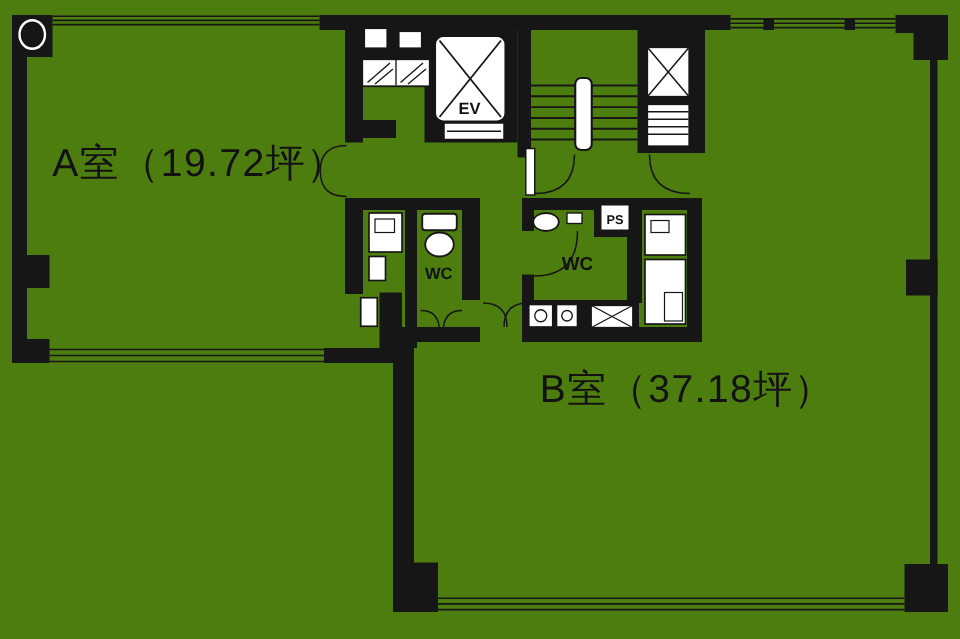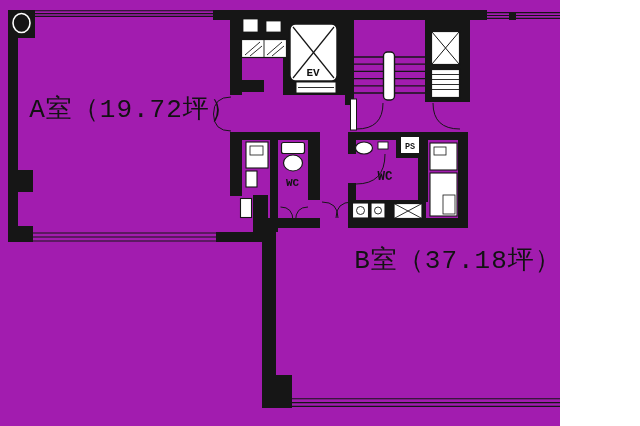--- a/index.html
+++ b/index.html
@@ -1,18 +1,18 @@
 <!DOCTYPE html>
 <html><head>
 <meta charset="utf-8">
 <style>
   html,body{margin:0;padding:0;background:#fff;}
   .stage{
-    position:relative;width:560px;height:426px;background:#a21caf;overflow:hidden;
-    font-family:Liberation Mono, monospace;
+    position:relative;width:640px;height:426px;background:#4d7c0f;overflow:hidden;
+    font-family:Liberation Sans, sans-serif;
   }
   svg text{fill:#121212;}
   .room-label{font-size:26px;font-weight:500;letter-spacing:1px;}
   .small-label{font-weight:bold;}
 </style>
 </head>
 <body>
 
 <div class="stage">
 <svg width="640" height="426" viewBox="0 0 640 426" xmlns="http://www.w3.org/2000/svg">

